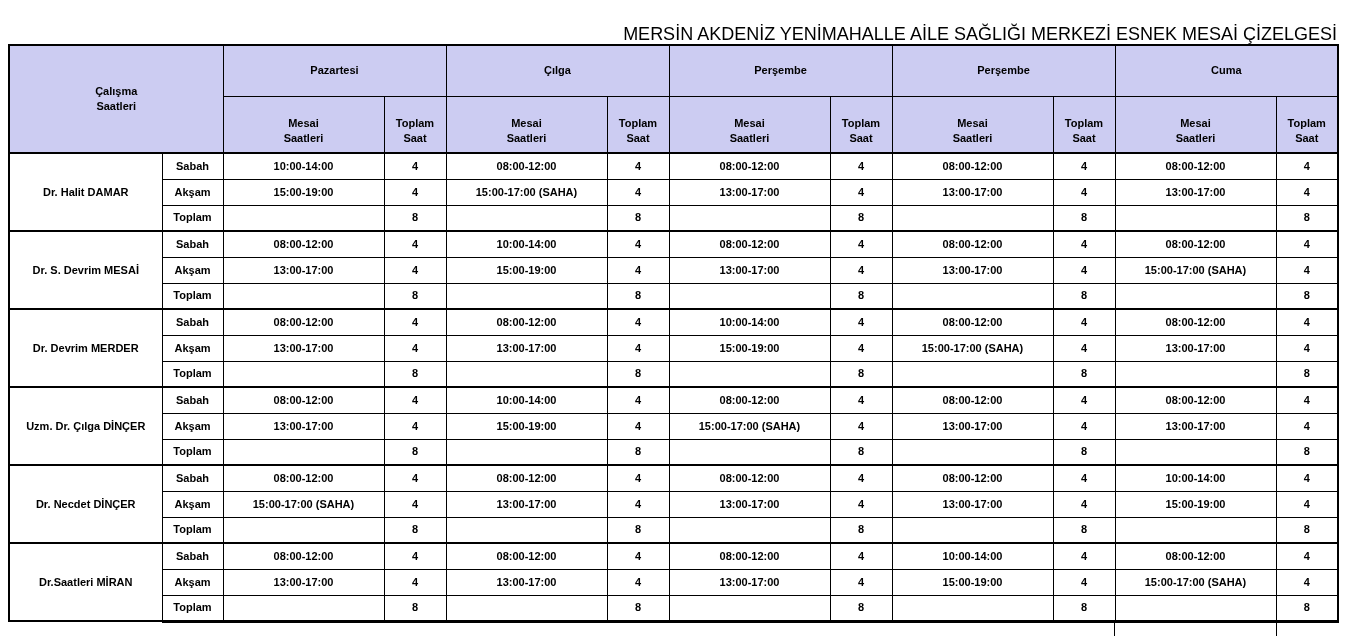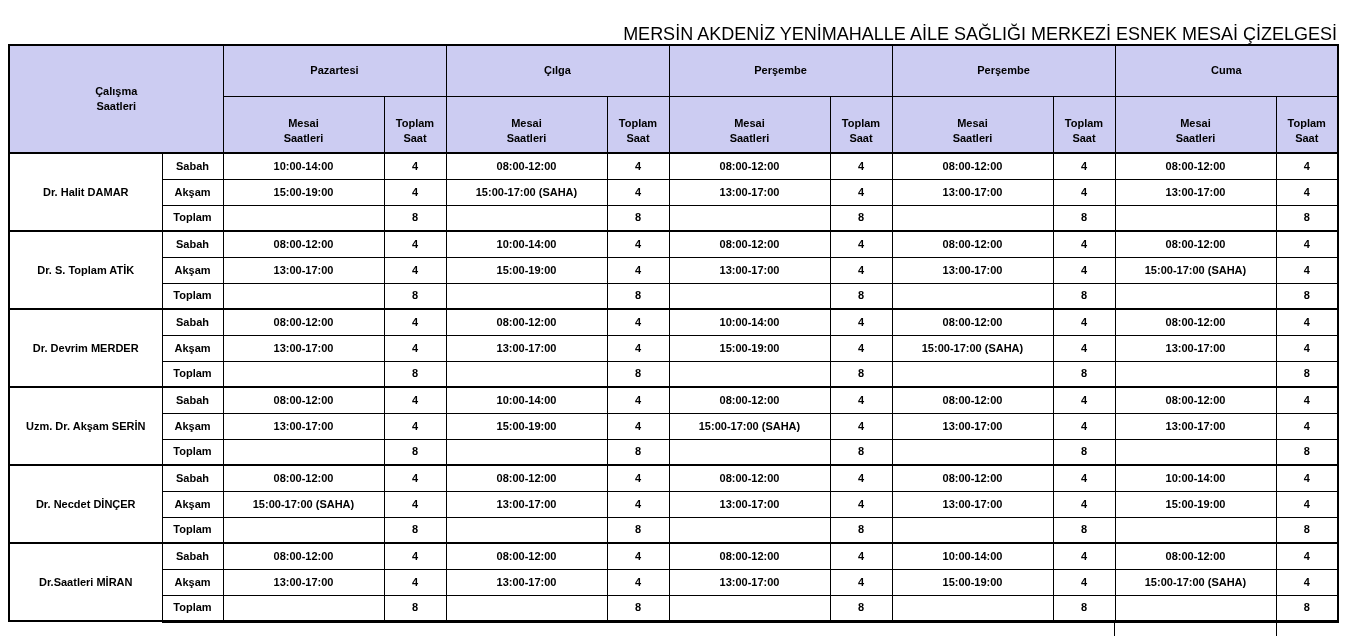--- a/index.html
+++ b/index.html
@@ -126,21 +126,21 @@
         <td class="time"></td>
         <td class="hours">8</td>
         <td class="time"></td>
         <td class="hours">8</td>
         <td class="time"></td>
         <td class="hours">8</td>
         <td class="time"></td>
         <td class="hours">8</td>
       </tr>
       <tr class="block">
-        <td class="name" rowspan="3">Dr. S. Toplam ATİK</td>
+        <td class="name" rowspan="3">Dr. S. Devrim MESAİ</td>
         <td class="plabel">Sabah</td>
         <td class="time">08:00-12:00</td>
         <td class="hours">4</td>
         <td class="time">10:00-14:00</td>
         <td class="hours">4</td>
         <td class="time">08:00-12:00</td>
         <td class="hours">4</td>
         <td class="time">08:00-12:00</td>
         <td class="hours">4</td>
         <td class="time">08:00-12:00</td>
@@ -206,21 +206,21 @@
         <td class="time"></td>
         <td class="hours">8</td>
         <td class="time"></td>
         <td class="hours">8</td>
         <td class="time"></td>
         <td class="hours">8</td>
         <td class="time"></td>
         <td class="hours">8</td>
       </tr>
       <tr class="block">
-        <td class="name" rowspan="3">Uzm. Dr. Akşam SERİN</td>
+        <td class="name" rowspan="3">Uzm. Dr. Çılga DİNÇER</td>
         <td class="plabel">Sabah</td>
         <td class="time">08:00-12:00</td>
         <td class="hours">4</td>
         <td class="time">10:00-14:00</td>
         <td class="hours">4</td>
         <td class="time">08:00-12:00</td>
         <td class="hours">4</td>
         <td class="time">08:00-12:00</td>
         <td class="hours">4</td>
         <td class="time">08:00-12:00</td>

